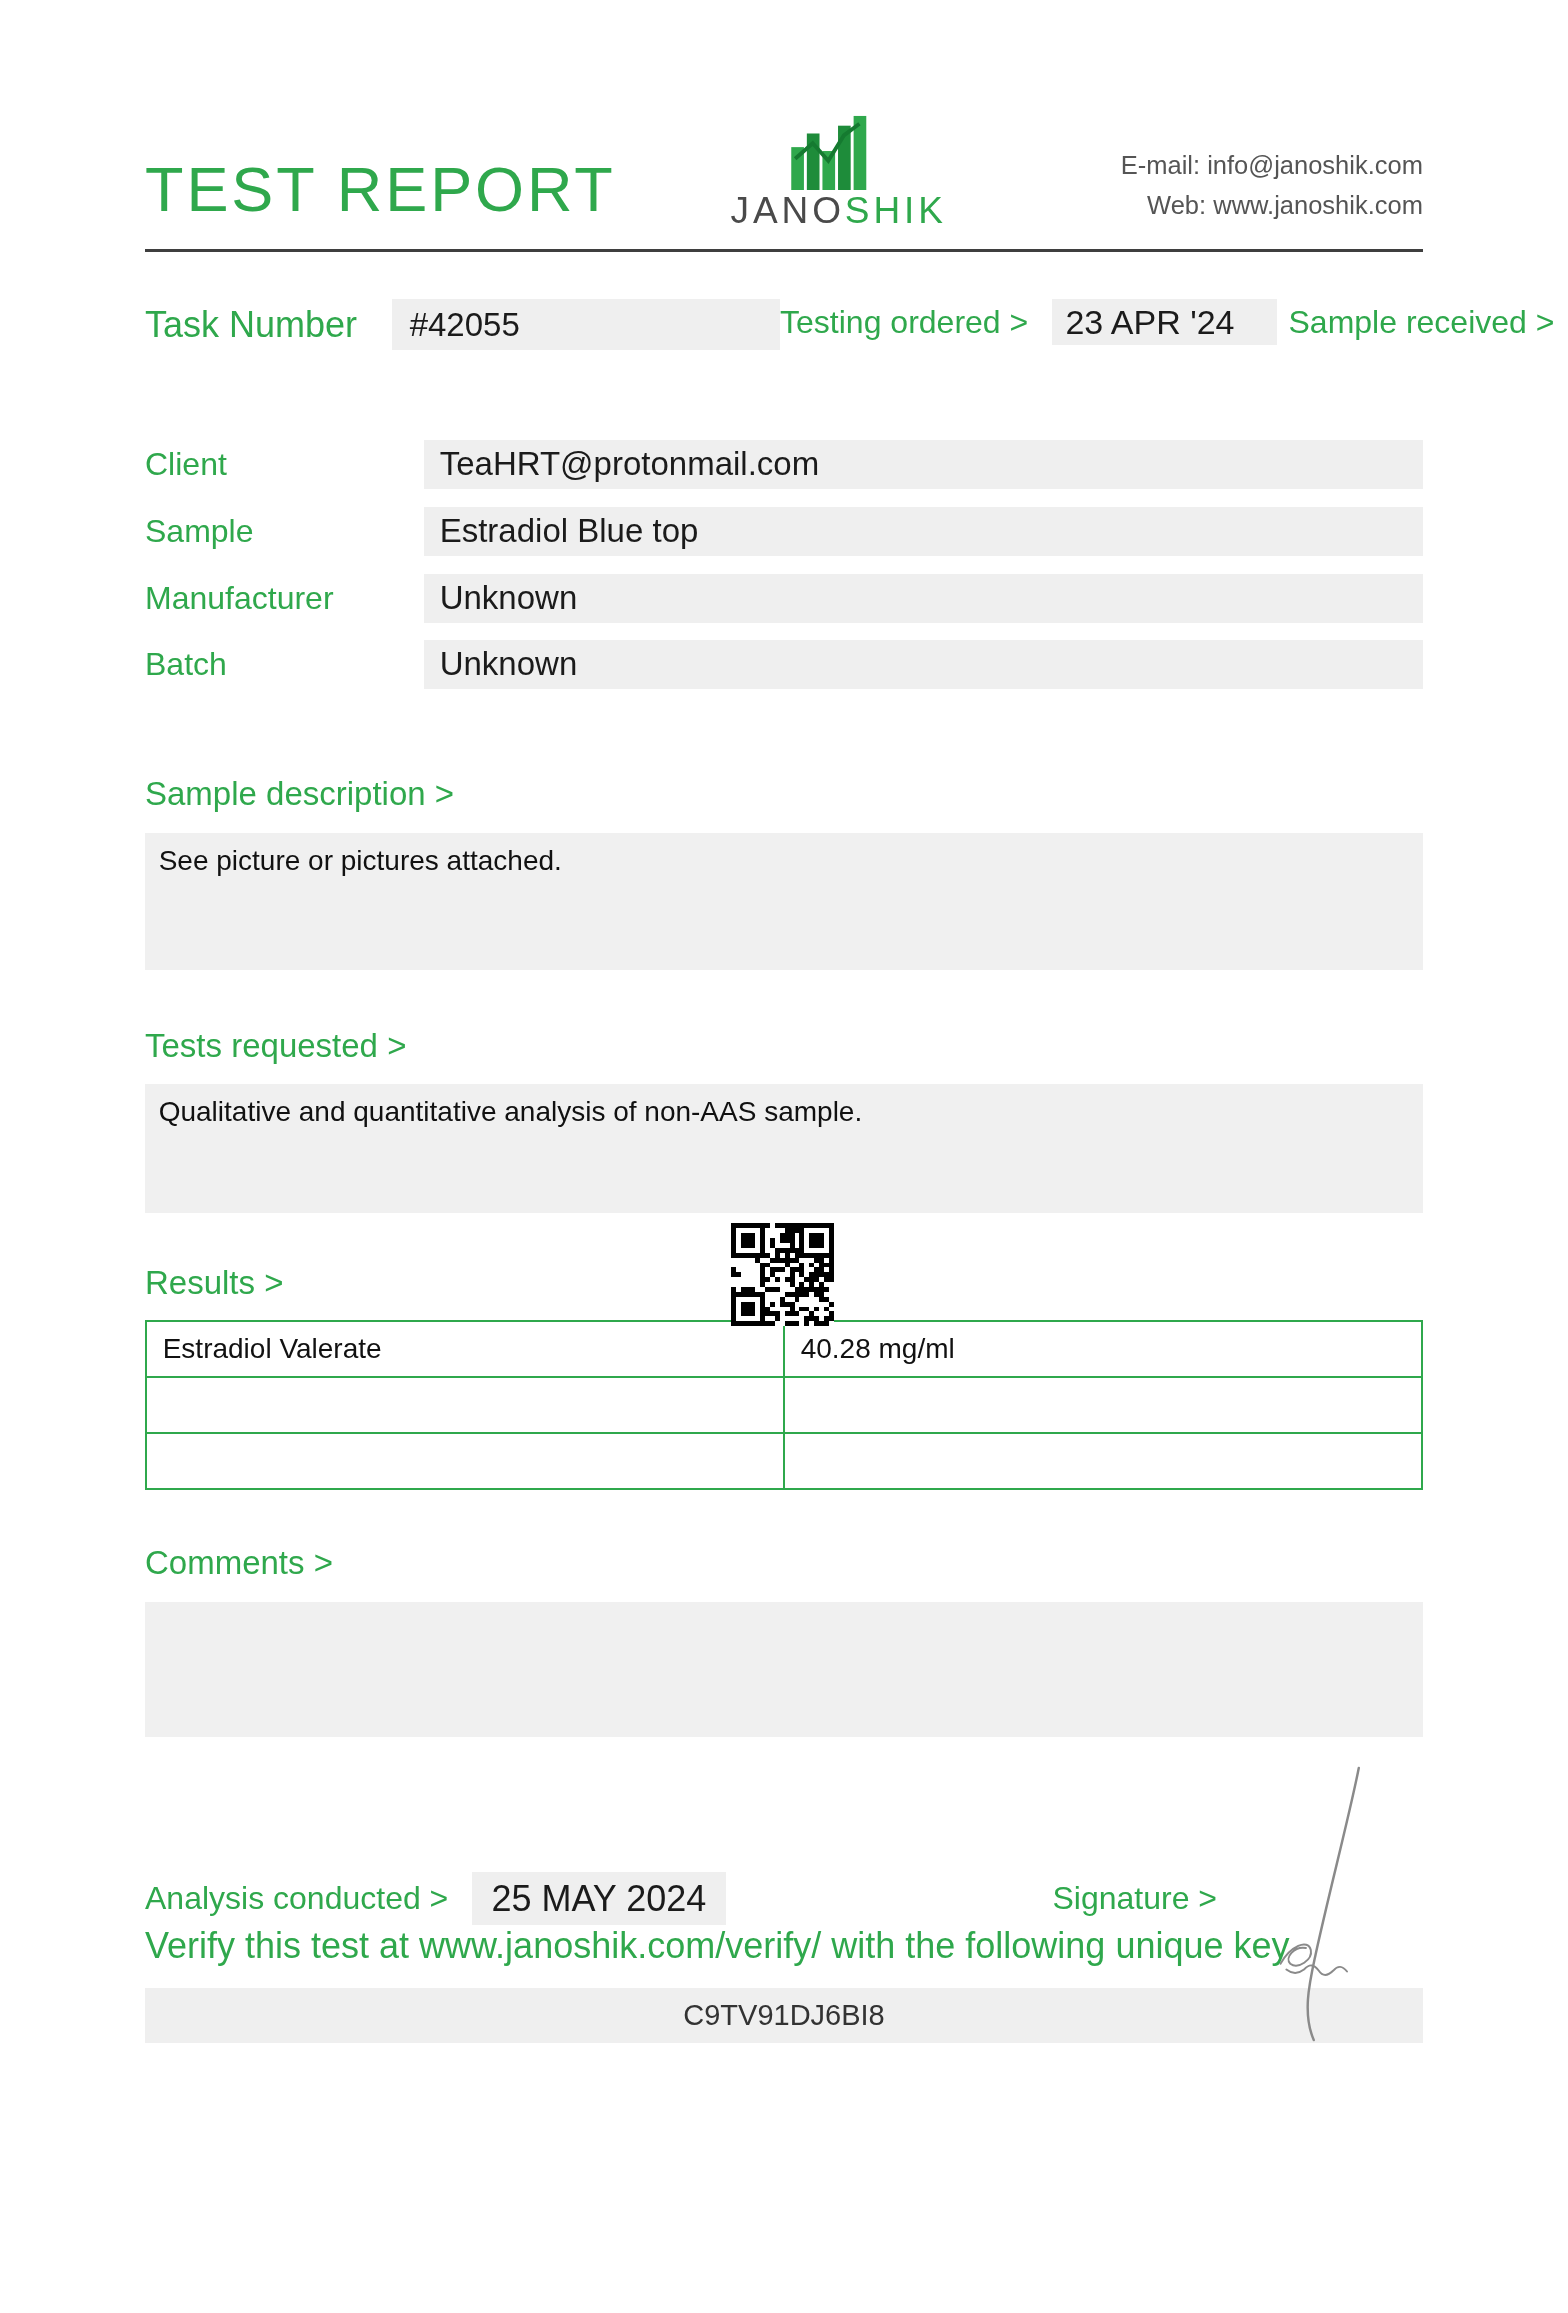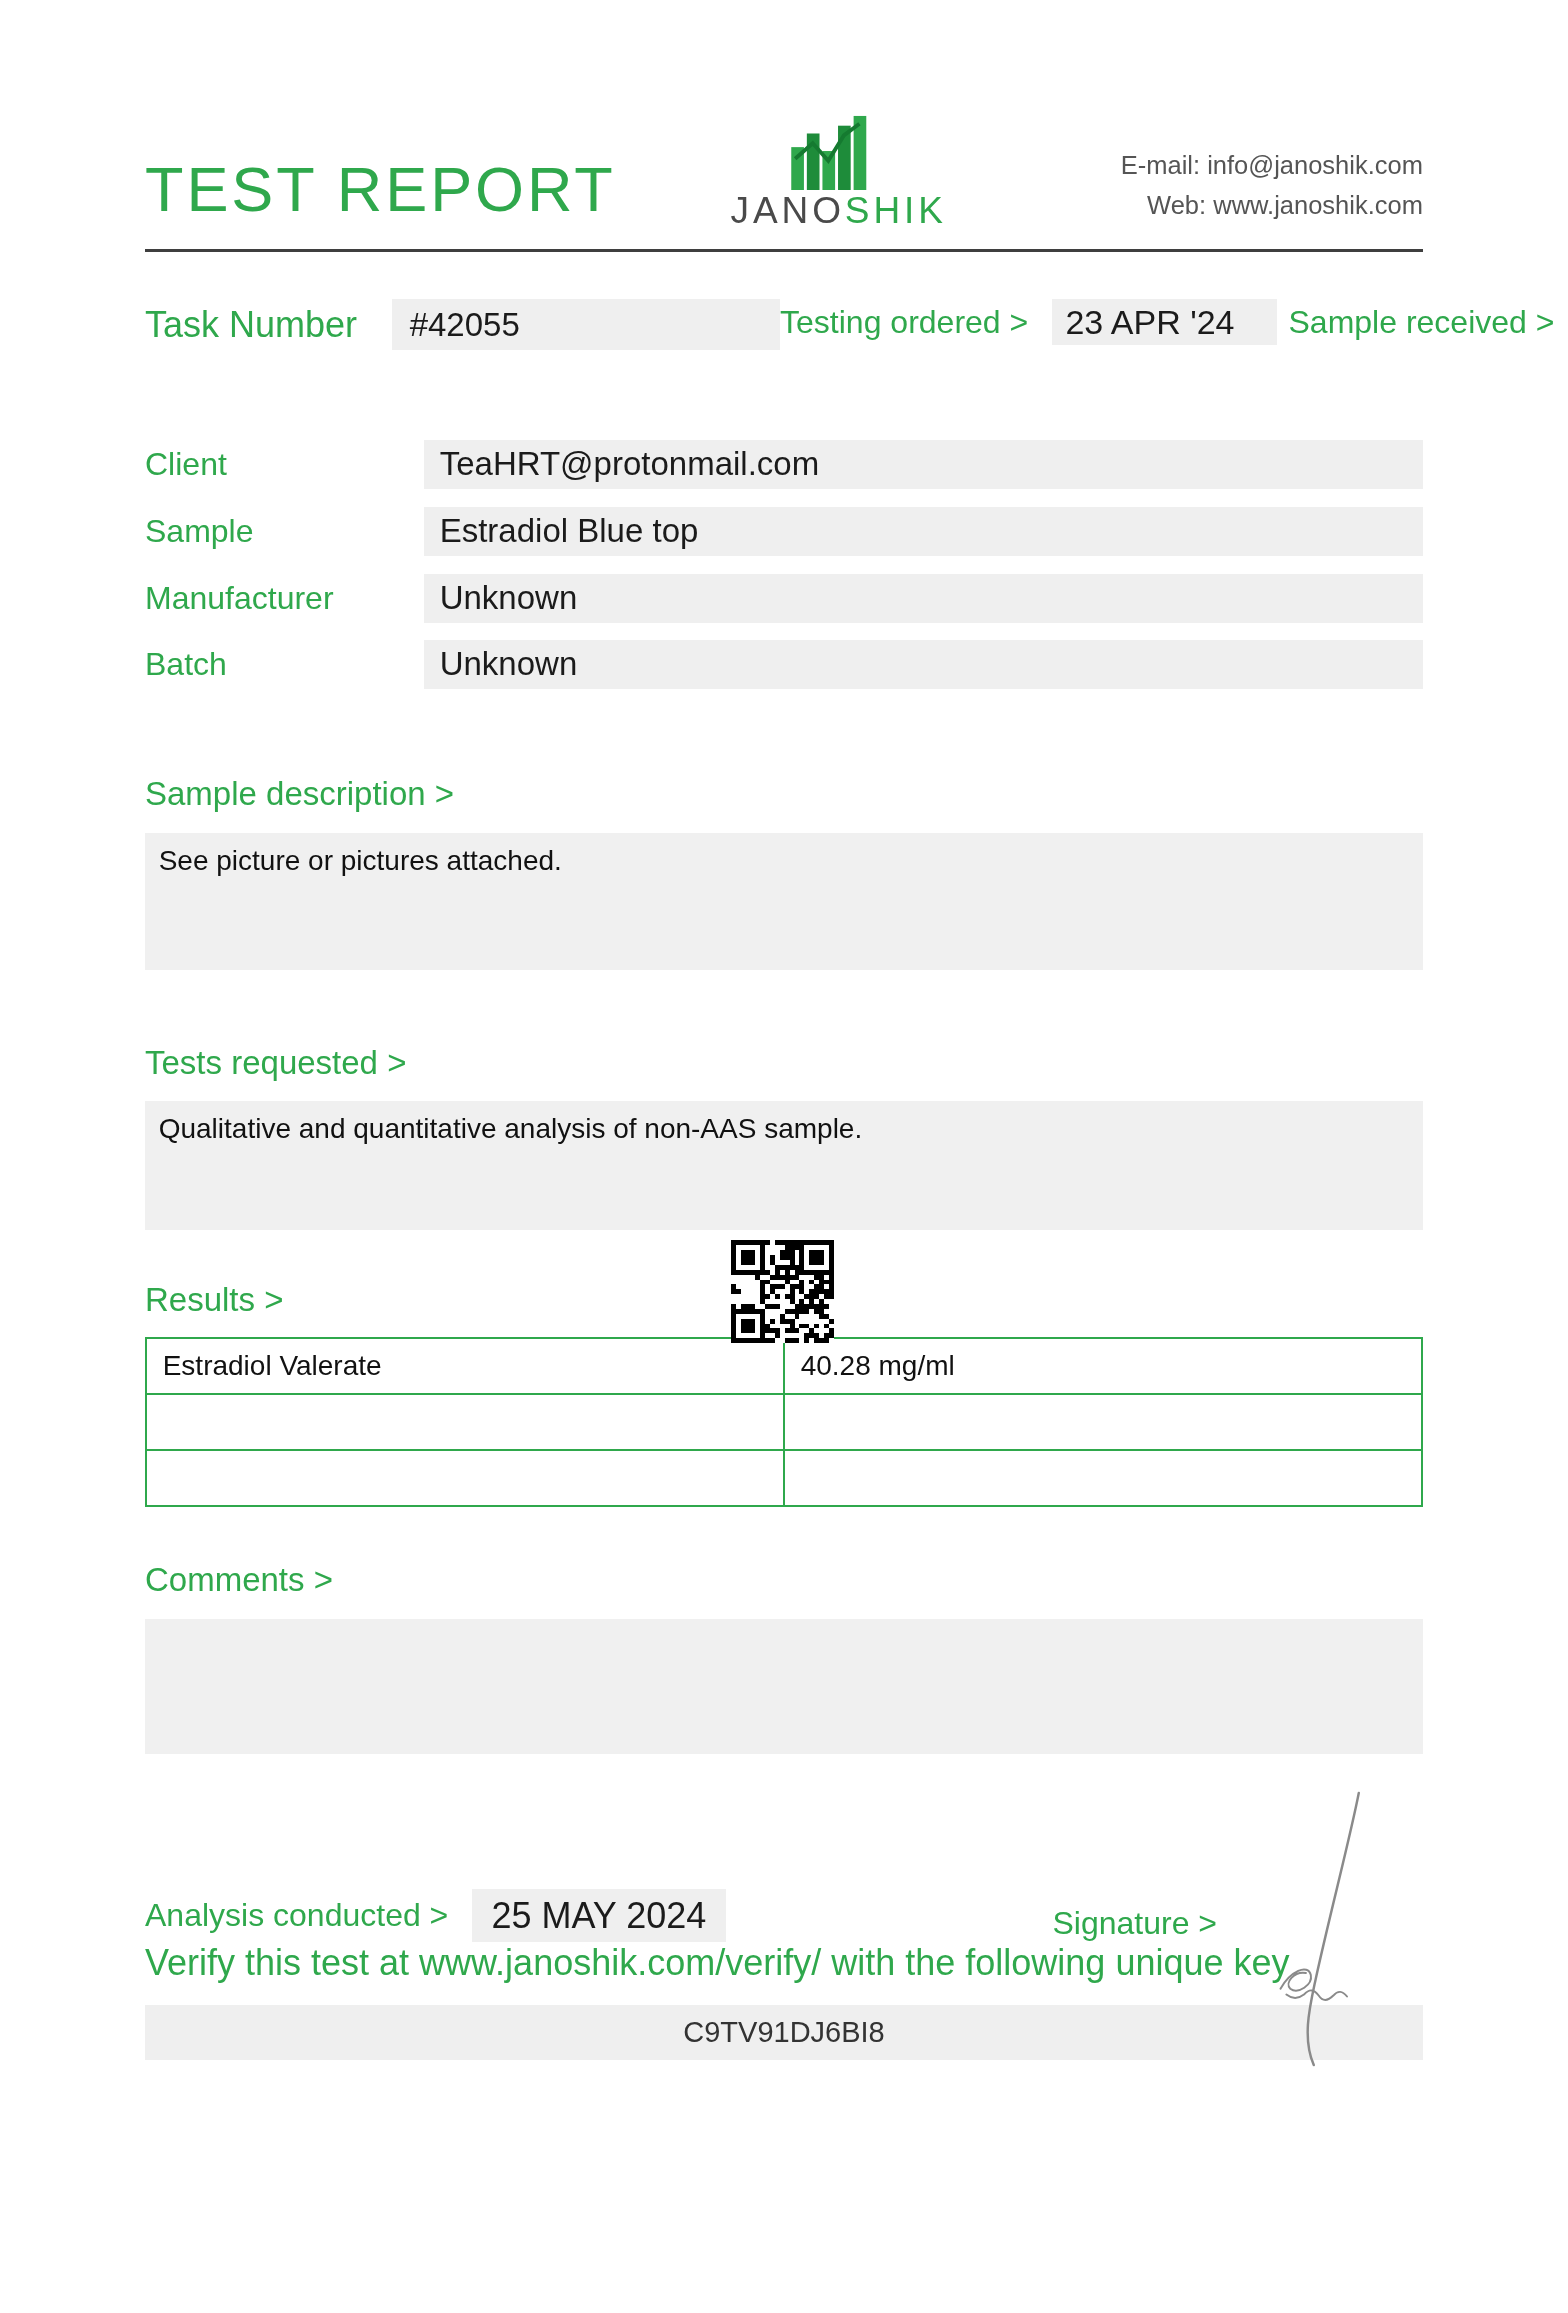--- a/index.html
+++ b/index.html
@@ -47,39 +47,39 @@
   .info{margin-top:90px;}
   .info-row{display:flex;align-items:center;margin-bottom:17.6px;}
   .info-row .green-label{width:279px;flex:none;}
   .info-row .value-box{flex:1;min-height:49px;font-size:33px;padding:4.9px 15.7px;}
 
   
   .section-label{color:var(--green);font-size:33px;}
   .sample-desc-label{margin-top:86px;}
   .gray-box{background:#f0f0f0;margin-top:19.6px;padding:11.8px 13.7px;font-size:28px;color:#111;}
   .desc-box{min-height:137px;}
-  .tests-label{margin-top:74px;}
+  .tests-label{margin-top:57px;}
   .tests-box{min-height:129px;}
 
   
   .results{position:relative;margin-top:51px;}
   .qr{position:absolute;left:586px;top:-41px;display:grid;
       grid-template-columns:repeat(21,4.9px);grid-auto-rows:4.9px;background:#fff;}
   .qm{width:4.9px;height:4.9px;}
   .qm.on{background:#000;}
   .results-table{width:100%;border-collapse:collapse;margin-top:17.6px;}
   .results-table td{border:2.9px solid var(--green);height:56px;padding:0 15.7px;font-size:28px;color:#111;}
   .results-table td.col-name{width:50%;}
 
   
   .comments-label{margin-top:54px;}
   .comments-box{min-height:135px;}
 
   
-  .bottom-row{margin-top:135px;display:flex;justify-content:space-between;align-items:flex-end;position:relative;}
+  .bottom-row{margin-top:135px;display:flex;justify-content:space-between;align-items:center;position:relative;}
   .analysis{display:flex;align-items:center;gap:23.5px;}
   .analysis .value-box{font-size:36px;padding:5.9px 19.6px;}
   .sig-wrap{display:flex;align-items:center;gap:29px;position:relative;padding-right:206px;}
   .sig-svg{position:absolute;right:29px;top:-118px;overflow:visible;}
 
   
   .verify-line{color:var(--green);font-size:36px;white-space:nowrap;}
   .key-box{margin-top:21px;background:var(--gray-bg);text-align:center;font-size:29px;color:#333;padding:10.8px 0;}
 </style>
 </head>

